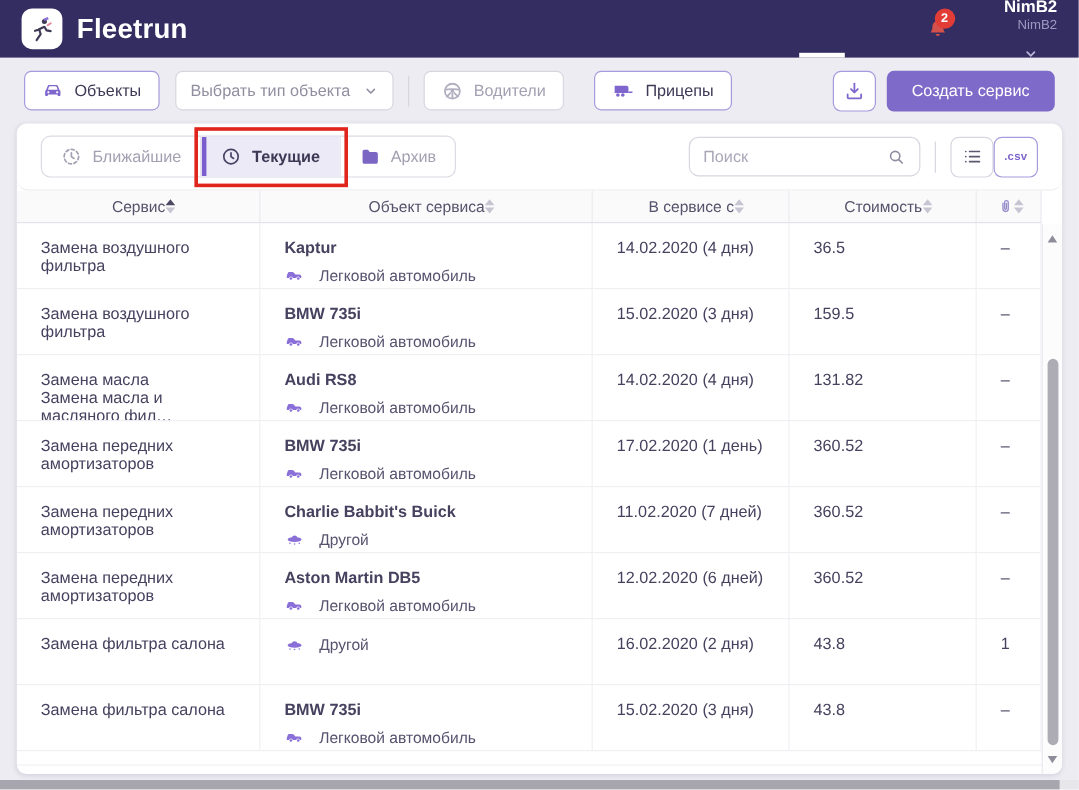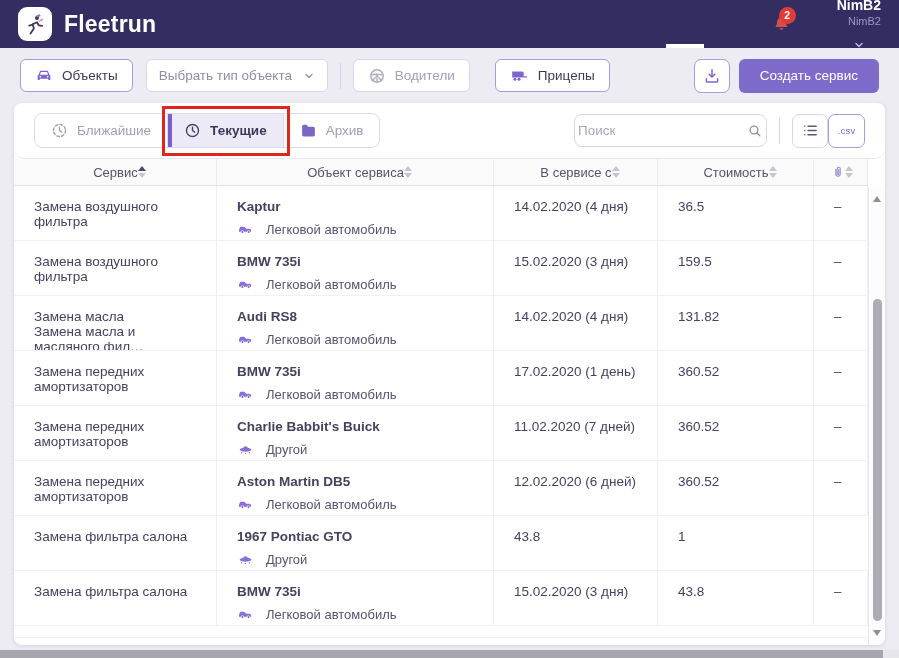--- a/index.html
+++ b/index.html
@@ -94,28 +94,28 @@
   .tab.icon-clock .i-clock { display: block; color: #494466; }
   .tab.icon-folder .i-folder { display: block; color: #7c66c4; }
   .tab.active { background: #edeaf8; color: #3e3955; font-weight: 700; box-shadow: inset 4px 0 0 #7a5ecd; }
   .tab.annotated::after {
     content: ''; position: absolute; left: -6px; right: -7px; top: -8px; bottom: -9px;
     border: 3px solid #e0251c; z-index: 6; pointer-events: none;
   }
 
   .search {
     margin-left: auto; display: flex; align-items: center; width: 193px; height: 33px;
-    border: 1px solid #d8d6e0; border-radius: 8px; padding: 0 3px; background: #fff;
+    border: 1px solid #d8d6e0; border-radius: 8px; padding: 0 11px; background: #fff;
   }
   .search input { border: none; outline: none; flex: 1; min-width: 0; font-size: 13.5px; color: #3e3955; background: transparent; font-family: inherit; }
   .search input::placeholder { color: #a9a6b8; }
   .search .mag { color: #8f8c9f; flex: 0 0 auto; }
   .csv-btn {
     width: 37px; height: 34px; background: #fff; border: 1px solid #a89ade; border-radius: 7px;
-    color: #7e66cc; font-size: 9.5px; font-weight: 400; display: inline-flex; align-items: center;
+    color: #7e66cc; font-size: 9.5px; font-weight: 700; display: inline-flex; align-items: center;
     justify-content: center; cursor: pointer; letter-spacing: .2px;
   }
   .list-btn { color: #5c5870; }
 
   
   .thead {
     display: grid; grid-template-columns: 203px 277px 164px 156px 54px; height: 27px;
     background: #fafafb; border-bottom: 1px solid #e3e2e8; margin-right: 17px;
     font-size: 13px; color: #56526b;
   }
@@ -501,35 +501,35 @@
     <div class="td">12.02.2020 (6 дней)</div>
     <div class="td">360.52</div>
     <div class="td">–</div>
   </div>
       <div class="trow ti-ufo">
     <div class="td">
       <div>Замена фильтра салона</div>
 
     </div>
     <div class="td">
-      <div class="obj-name">1967 Pontiac GTO</div>
       <div class="obj-type">
 
         <span class="oic ufo-icon">
           <svg width="17" height="17" viewBox="0 0 24 24" fill="currentColor">
             <path d="M8.6 10.2a3.5 3.5 0 016.8 0z"></path>
             <ellipse cx="12" cy="12.2" rx="8.2" ry="2.9"></ellipse>
             <circle cx="6.5" cy="16.6" r=".9"></circle>
                 <circle cx="12" cy="17.4" r=".9"></circle>
                 <circle cx="17.5" cy="16.6" r=".9"></circle>
           </svg>
         </span>
         <span>Другой</span>
       </div>
     </div>
+    <div class="td">16.02.2020 (2 дня)</div>
     <div class="td">43.8</div>
     <div class="td">1</div>
   </div>
       <div class="trow ti-car">
     <div class="td">
       <div>Замена фильтра салона</div>
 
     </div>
     <div class="td">
       <div class="obj-name">BMW 735i</div>

